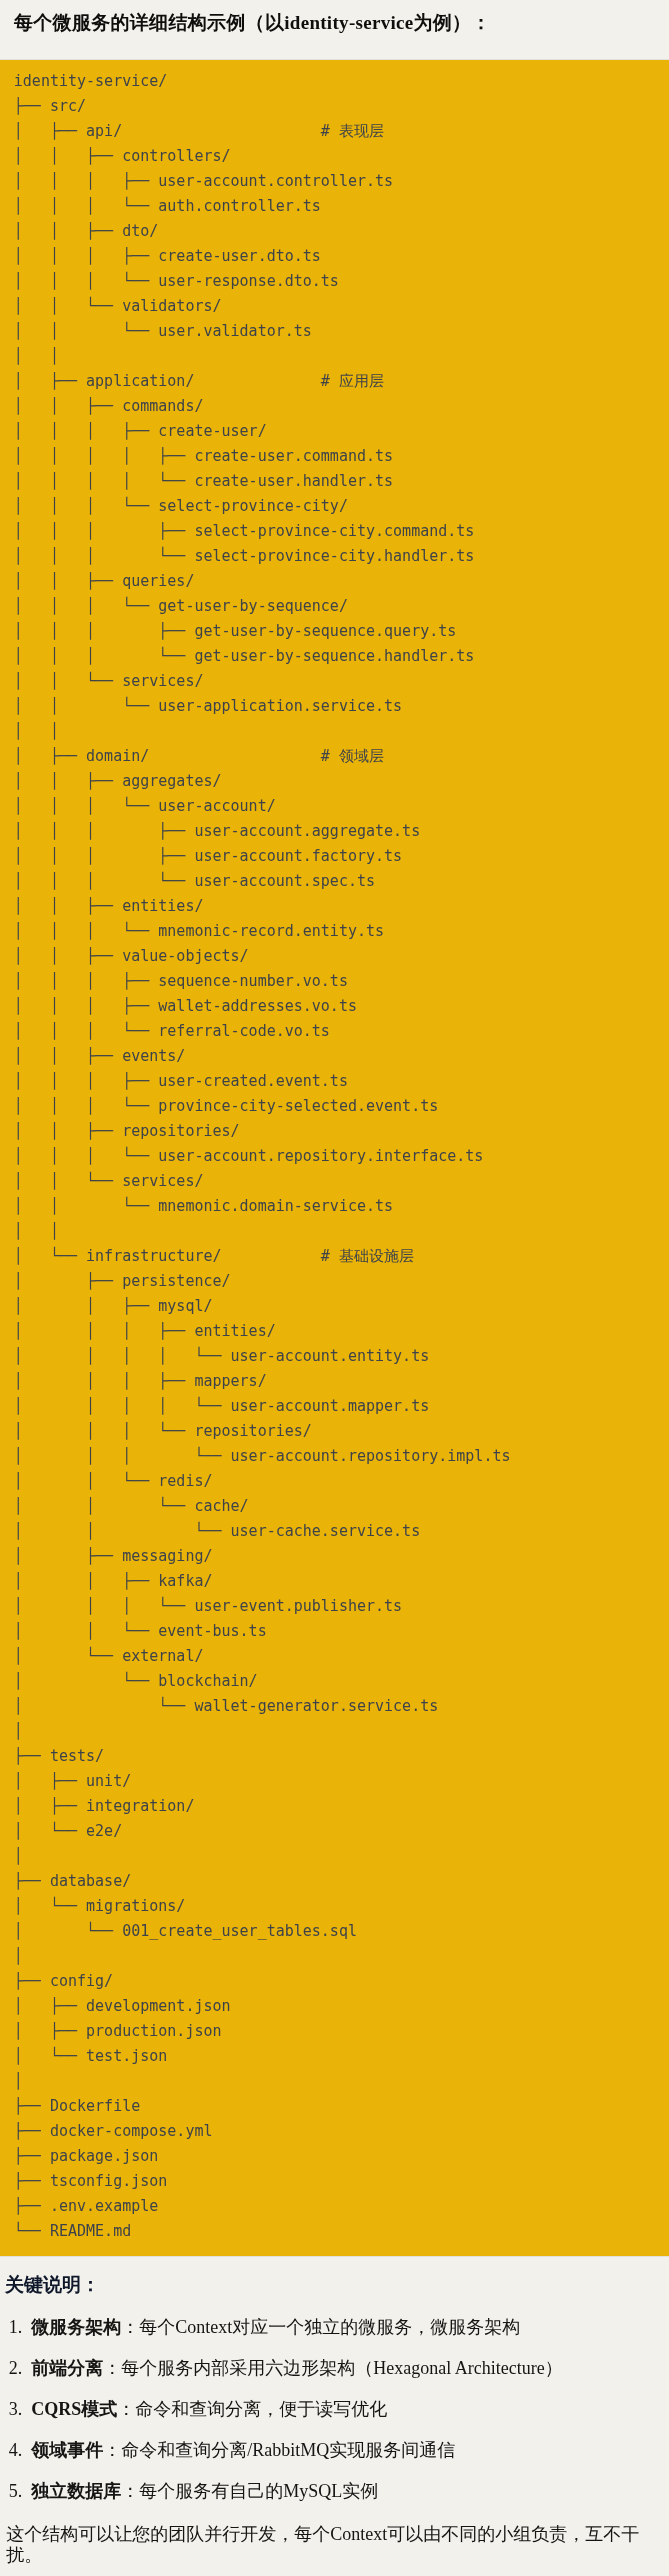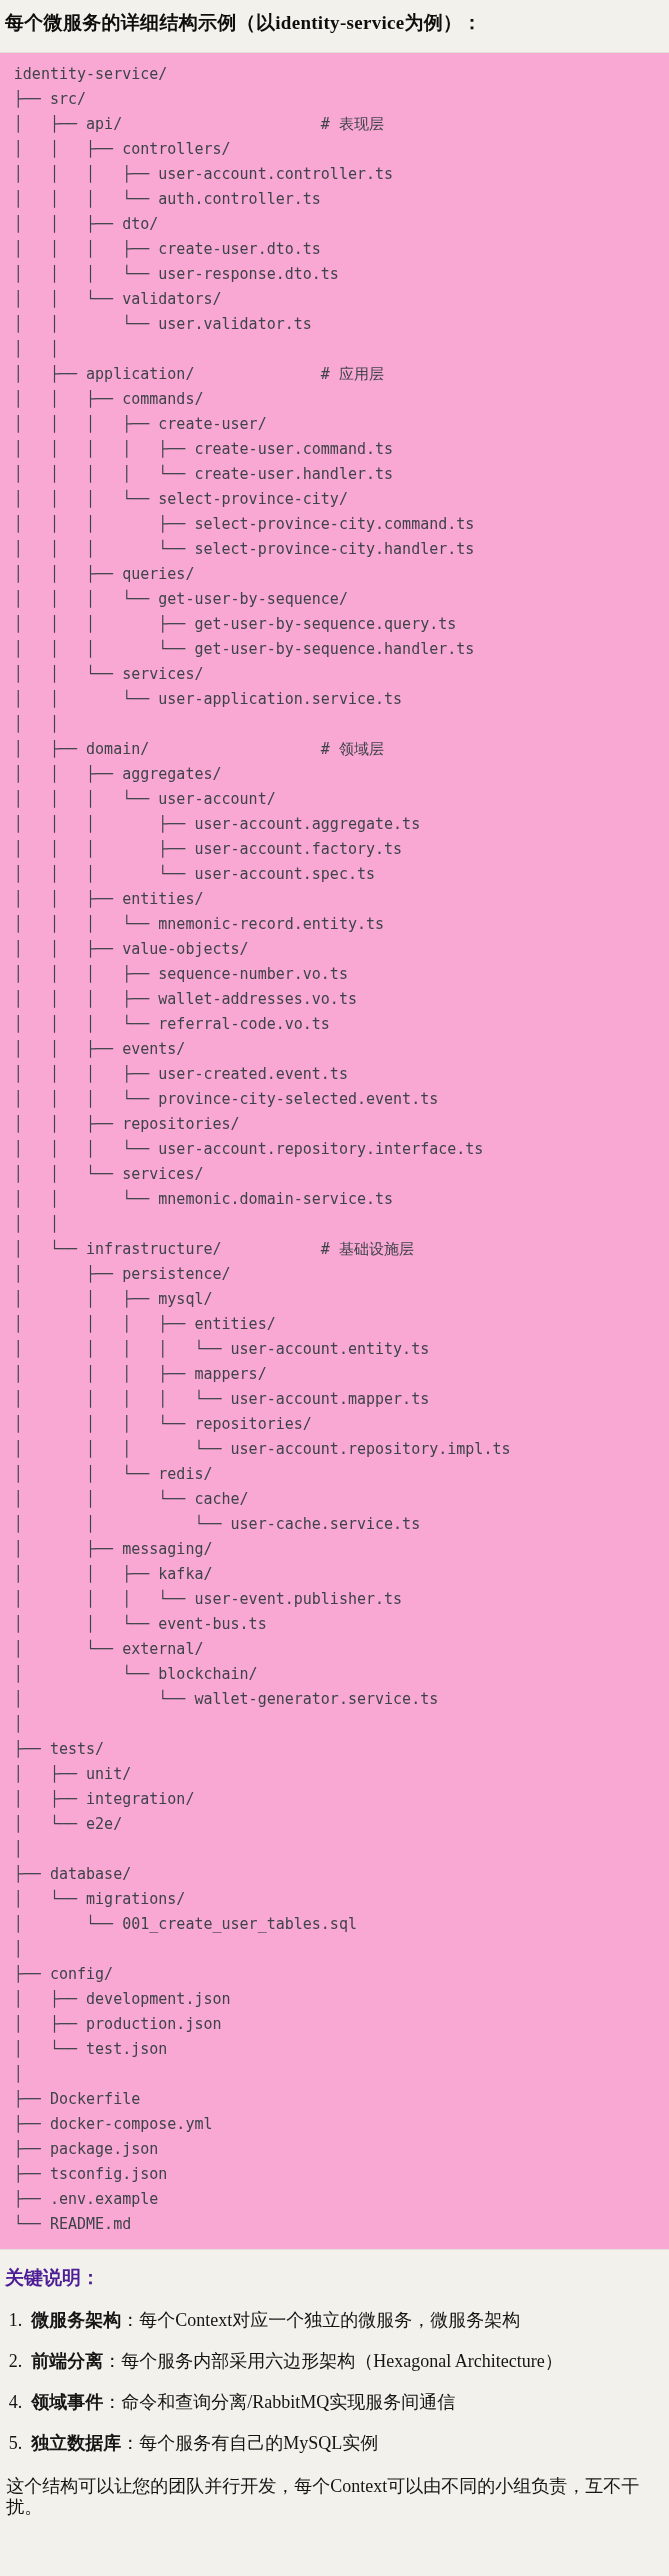--- a/index.html
+++ b/index.html
@@ -13,51 +13,51 @@
     font-family: "Liberation Serif", serif;
     color: #181715;
     box-sizing: border-box;
   }
   .doc {
     width: 669px;
     box-sizing: border-box;
   }
   .doc-title {
     margin: 0;
-    padding: 10px 5px 0 5px;
+    padding: 10px 5px 0 14px;
     font-size: 19px;
     line-height: 25px;
     font-weight: 700;
     color: #0f0e0c;
     letter-spacing: 0.3px;
   }
   .code-block {
-    margin-top: 17px;
-    background: #f9a8d4;
+    margin-top: 24px;
+    background: #eab308;
     border-top: 1.3px solid #e2e0d9;
     border-bottom: 1.3px solid #e2e0d9;
   }
   .code-block pre {
     margin: 0;
     padding: 9.4px 0 11.3px 13.8px;
     font-family: "DejaVu Sans Mono", monospace;
     font-size: 15px;
     line-height: 25px;
     color: #3e434a;
     white-space: pre;
   }
   .notes {
     padding: 0 5px;
   }
   .notes-heading {
     margin: 16.3px 0 0 0;
     font-size: 19px;
     line-height: 24px;
     font-weight: 700;
-    color: #4c1d95;
+    color: #0f172a;
   }
   .note-item {
     margin: 20px 0 0 3.8px;
     font-size: 18px;
     line-height: 21px;
     color: #161514;
   }
   .note-item .num {
     display: inline-block;
     min-width: 22.5px;
@@ -173,20 +173,23 @@
   <div class="notes">
     <h2 class="notes-heading">关键说明：</h2>
 
     <div class="note-item">
       <span class="num">1.</span><span class="label">微服务架构</span><span class="text">：每个Context对应一个独立的微服务，微服务架构</span>
     </div>
     <div class="note-item">
       <span class="num">2.</span><span class="label">前端分离</span><span class="text">：每个服务内部采用六边形架构（Hexagonal Architecture）</span>
     </div>
     <div class="note-item">
+      <span class="num">3.</span><span class="label">CQRS模式</span><span class="text">：命令和查询分离，便于读写优化</span>
+    </div>
+    <div class="note-item">
       <span class="num">4.</span><span class="label">领域事件</span><span class="text">：命令和查询分离/RabbitMQ实现服务间通信</span>
     </div>
     <div class="note-item">
       <span class="num">5.</span><span class="label">独立数据库</span><span class="text">：每个服务有自己的MySQL实例</span>
     </div>
 
     <p class="closing">这个结构可以让您的团队并行开发，每个Context可以由不同的小组负责，互不干扰。</p>
   </div>
 
 </div>

